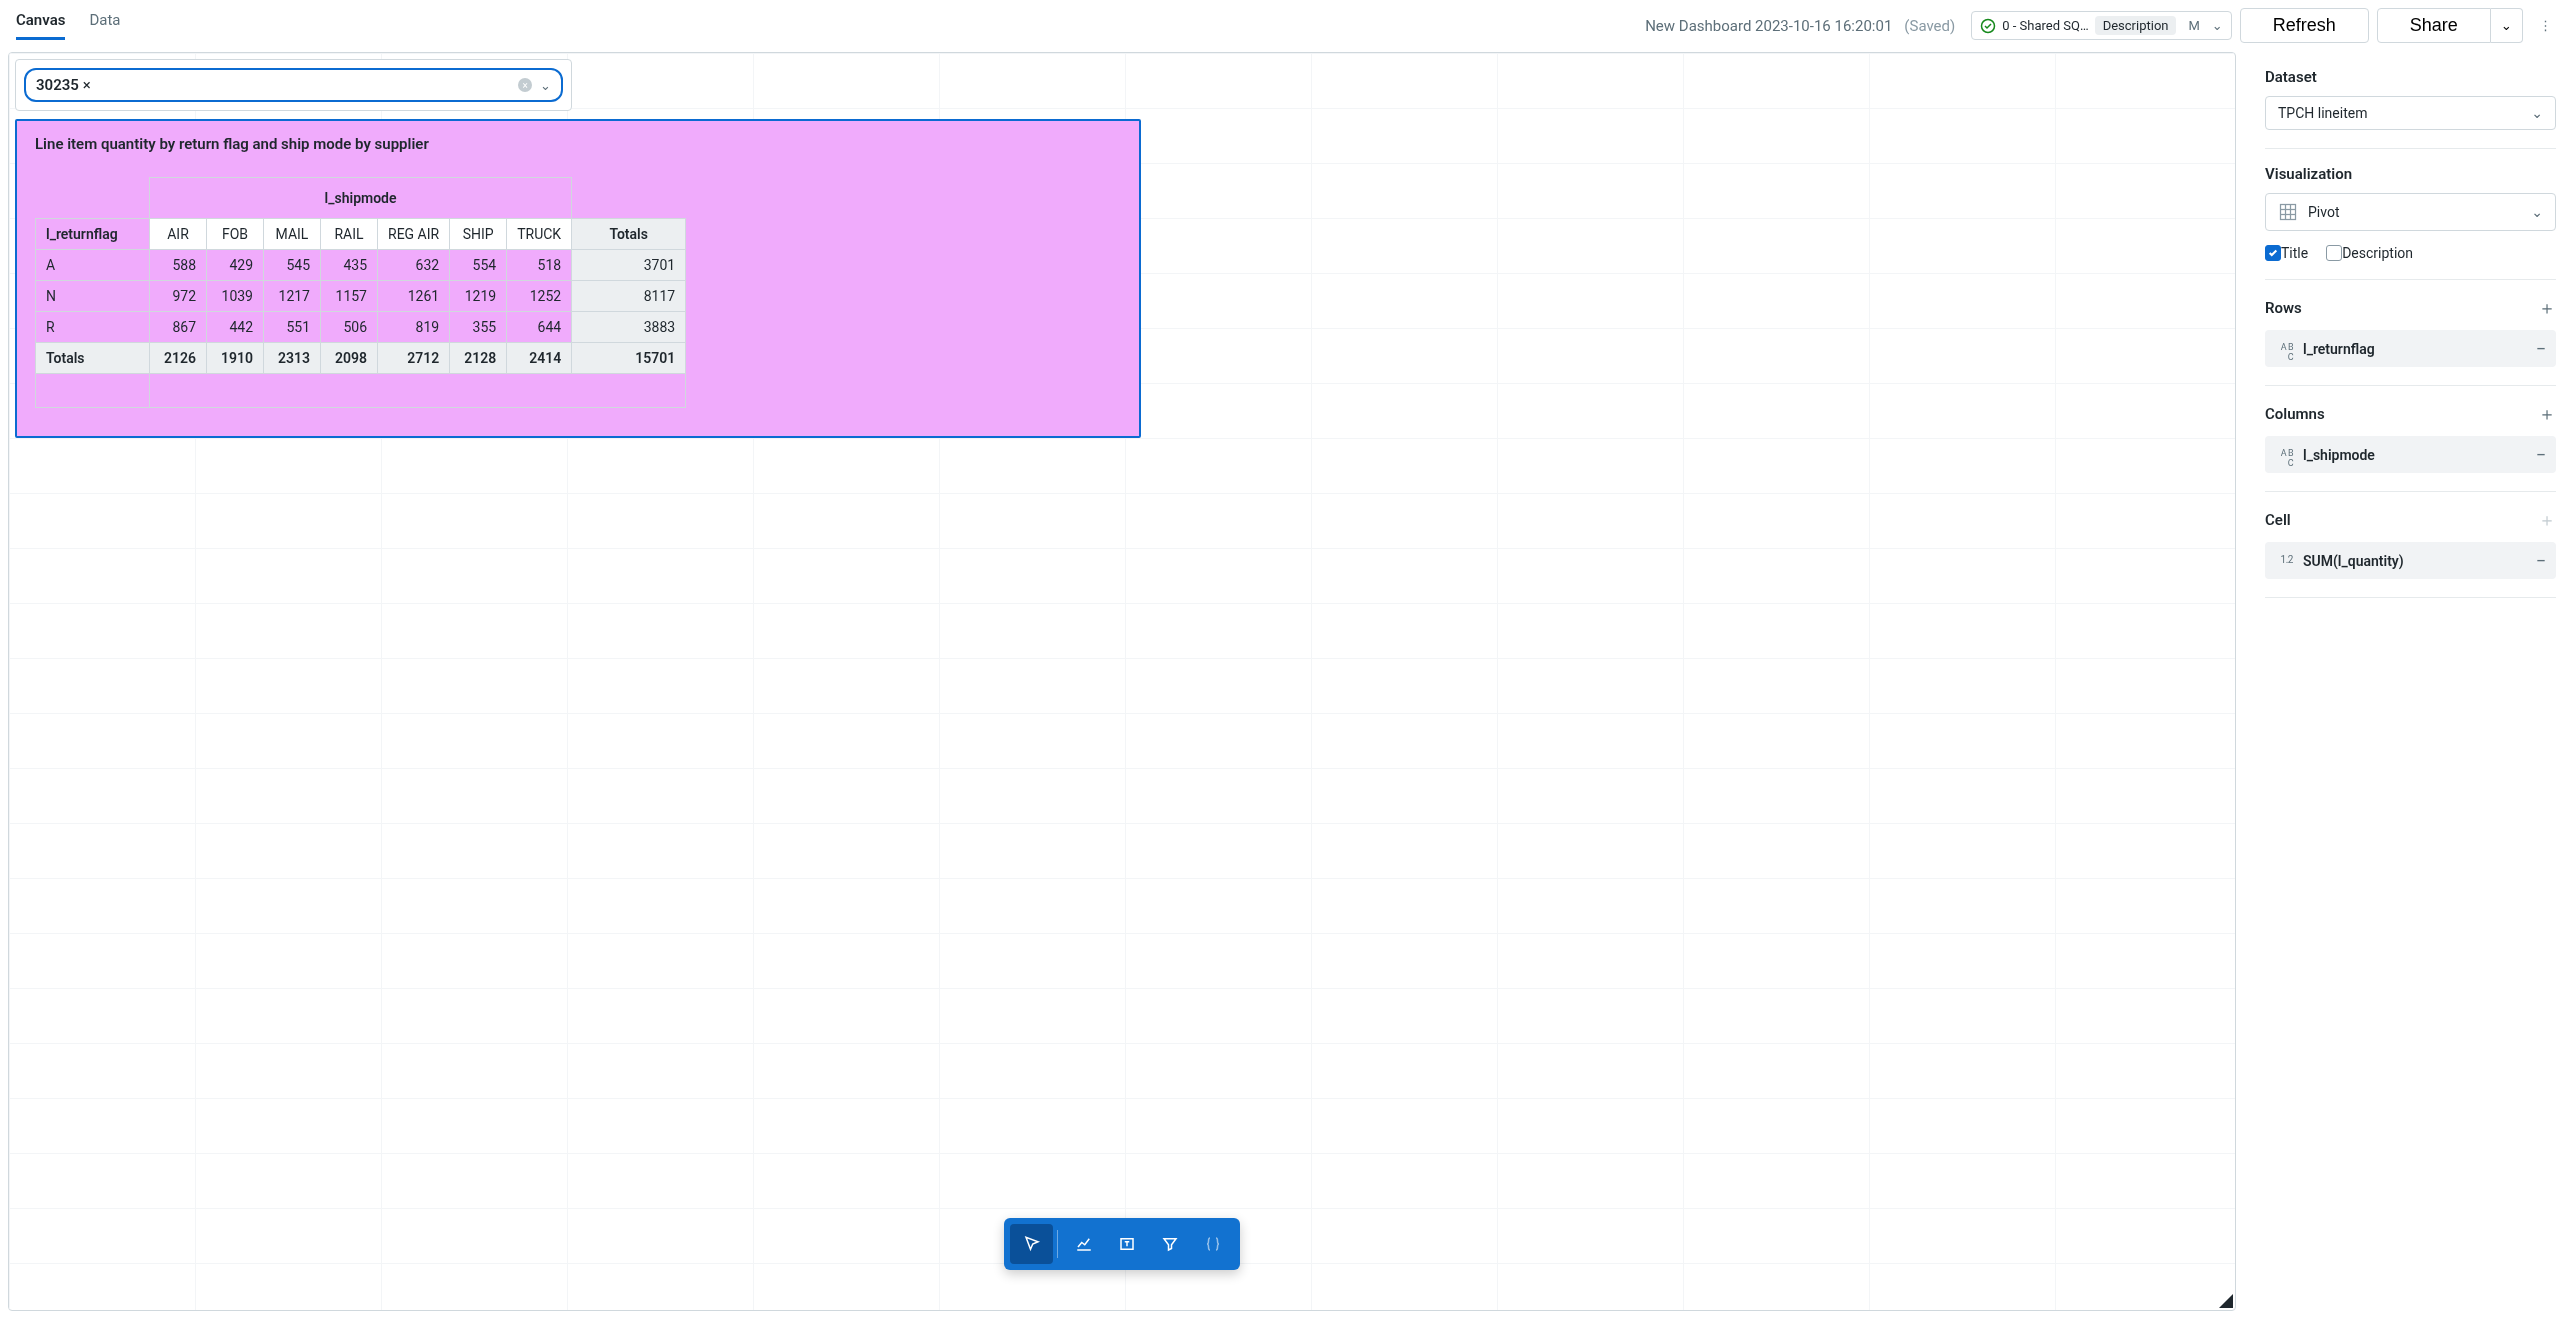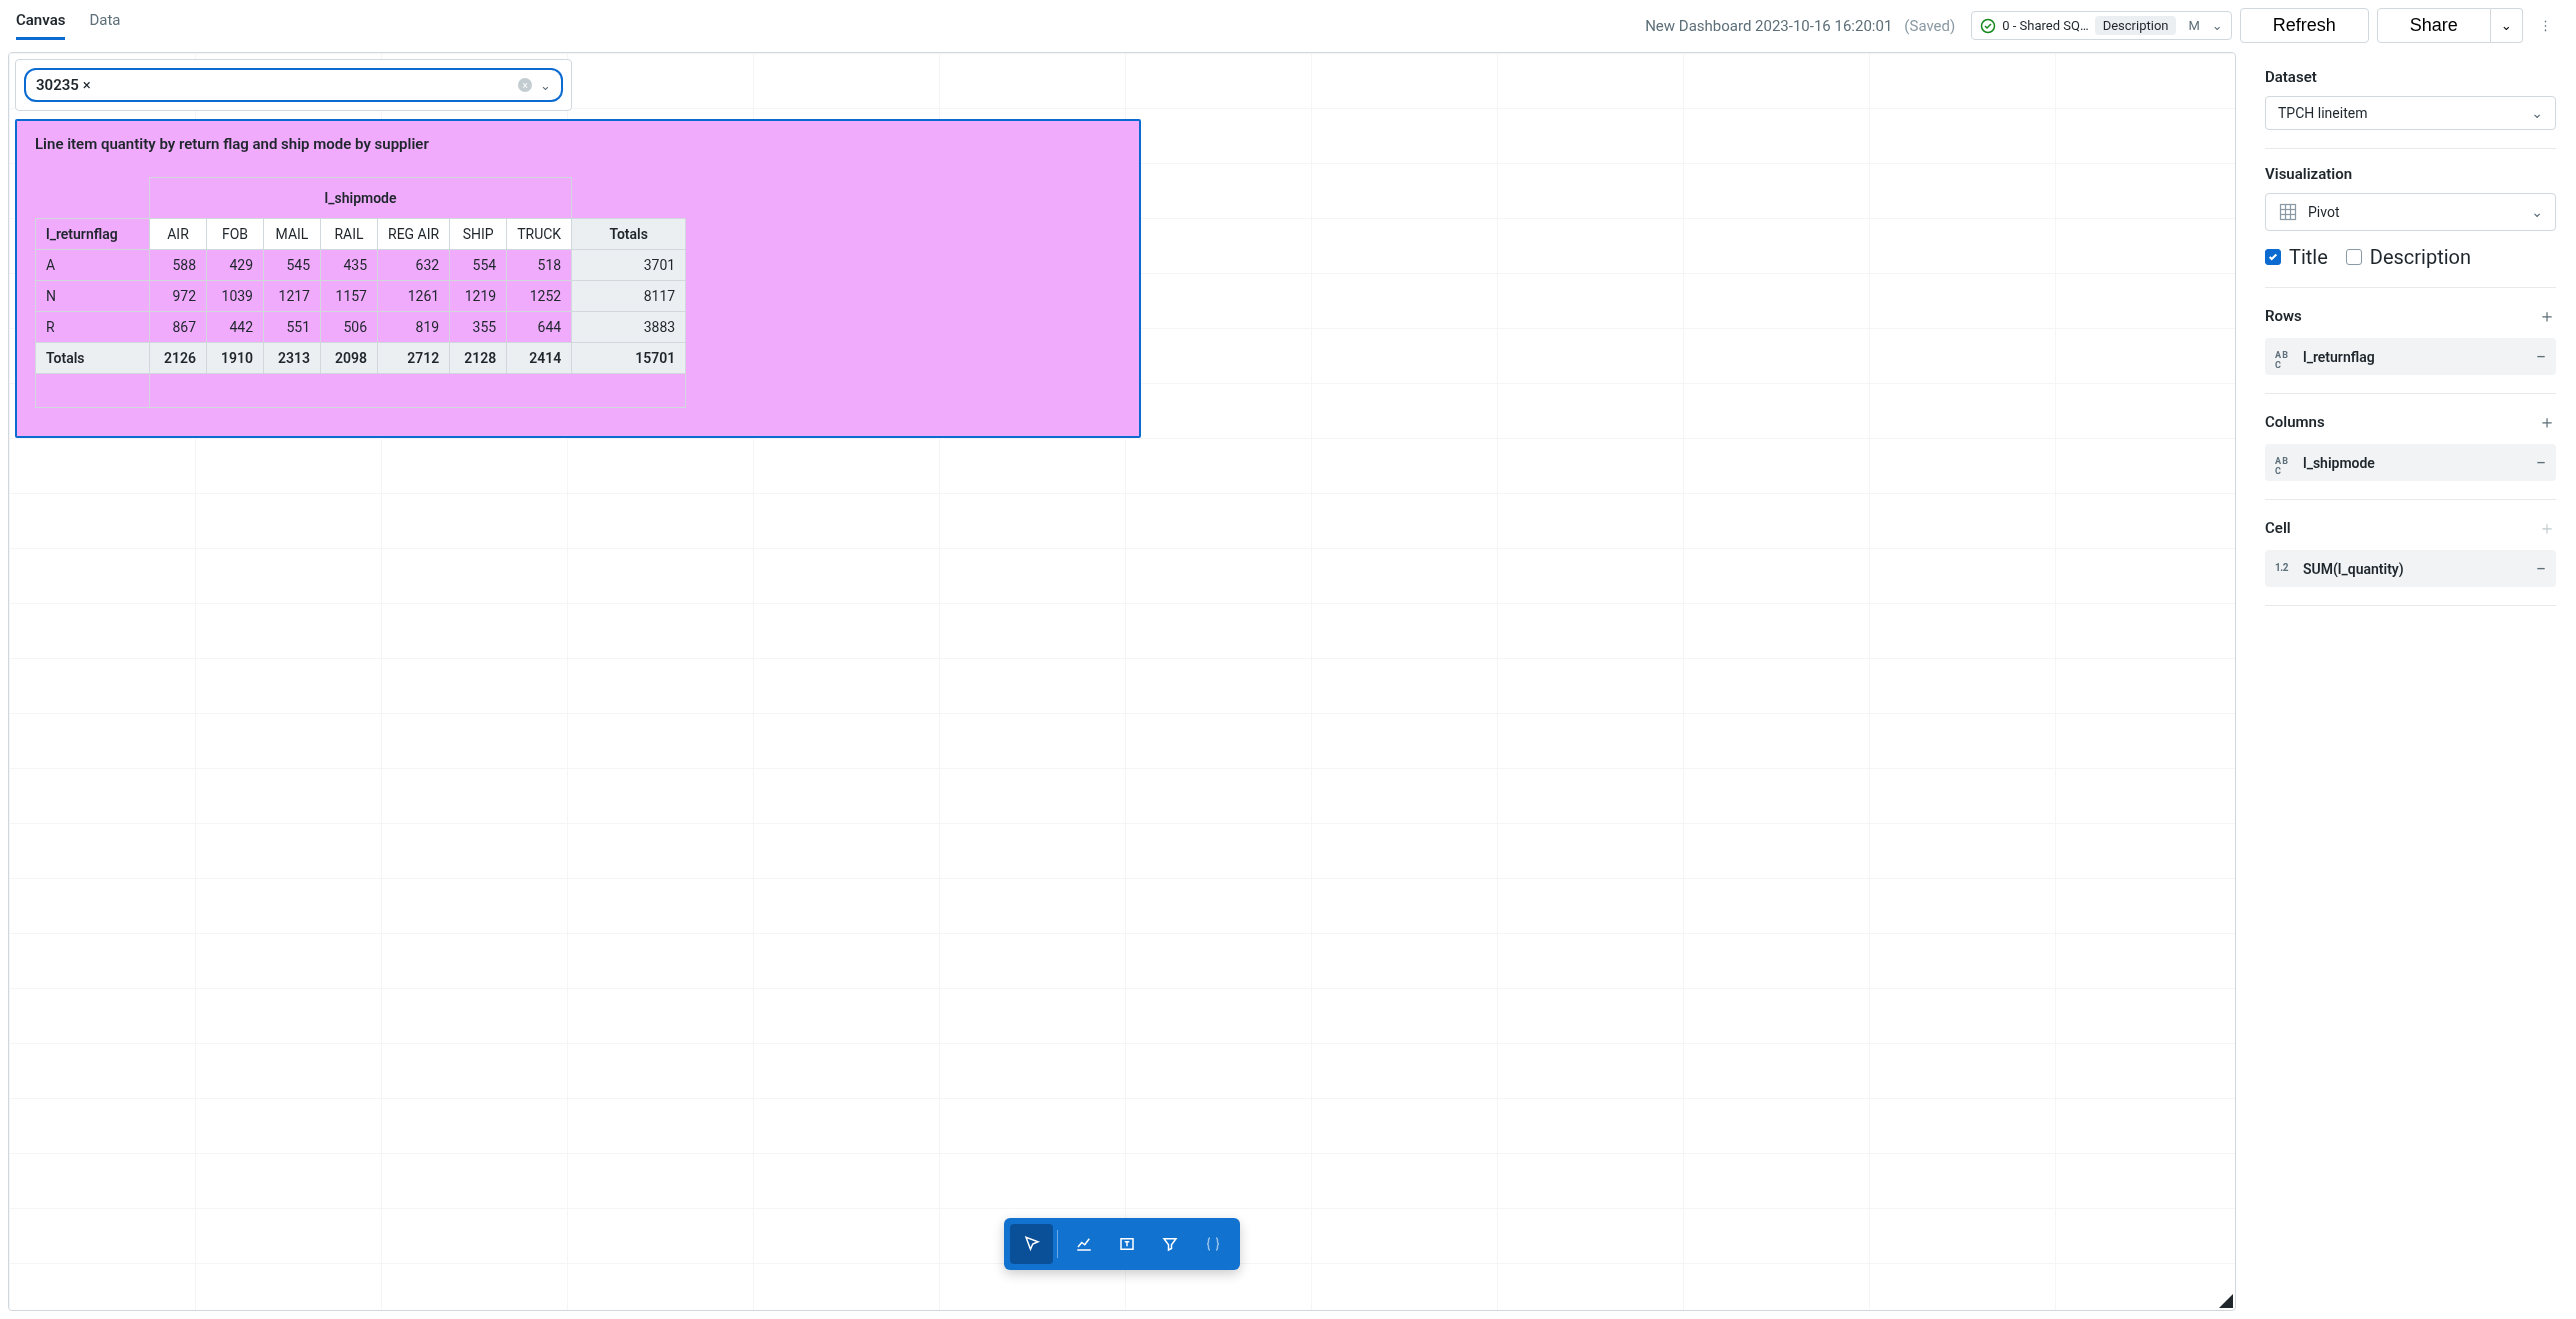--- a/index.html
+++ b/index.html
@@ -68,30 +68,30 @@
 .tb-icon { width: 18px; height: 18px; }
 
 
 .sidebar { width: 332px; padding: 16px 20px; overflow-y: auto; border-left: 1px solid transparent; }
 .side-section { margin-bottom: 18px; }
 .side-heading { font-size: 15px; font-weight: 600; margin-bottom: 10px; }
 .side-select { display: flex; align-items: center; justify-content: space-between; border: 1px solid #d0d8dd; border-radius: 4px; padding: 8px 12px; font-size: 14px; cursor: pointer; }
 .viz-select { display: flex; align-items: center; gap: 10px; }
 .viz-icon { width: 20px; height: 20px; color: #8a9aa4; }
 .check-row { display: flex; align-items: center; gap: 18px; margin-top: 14px; }
-.check-item { display: flex; align-items: center; gap: 8px; font-size: 20px; }
+.check-item { display: flex; align-items: center; font-size: 14px; }
 .checkbox { width: 16px; height: 16px; border: 1px solid #8a9aa4; border-radius: 3px; display: flex; align-items: center; justify-content: center; }
 .checkbox.checked { background: #0b6bd1; border-color: #0b6bd1; color: #fff; }
 .side-hr { border: none; border-top: 1px solid #e6eaec; margin: 16px 0; }
 .field-header { display: flex; justify-content: space-between; align-items: center; margin-bottom: 10px; }
 .plus-icon { color: #5d6f79; font-size: 18px; cursor: pointer; }
 .plus-icon.muted { color: #c3ccd1; }
 .field-pill { display: flex; align-items: center; justify-content: space-between; background: #f1f3f5; border-radius: 4px; padding: 8px 10px; }
 .field-pill-left { display: flex; align-items: center; gap: 10px; }
-.field-type-icon { width: 18px; height: 14px; color: #5d6f79; font-size: 9px; font-weight: 700; letter-spacing: -0.5px; }
+.field-type-icon { width: 18px; height: 14px; color: #5d6f79; font-size: 9px; font-weight: 400; letter-spacing: -0.5px; text-align: right; }
 .field-name { font-size: 14px; font-weight: 600; }
 .minus-icon { color: #5d6f79; font-size: 18px; cursor: pointer; }
 
 .resize-corner { position: absolute; right: 2px; bottom: 2px; width: 0; height: 0; border-style: solid; border-width: 0 0 14px 14px; border-color: transparent transparent #1f272d transparent; }
 </style>
 </head>
 <body>
 
 <div class="app">
 

